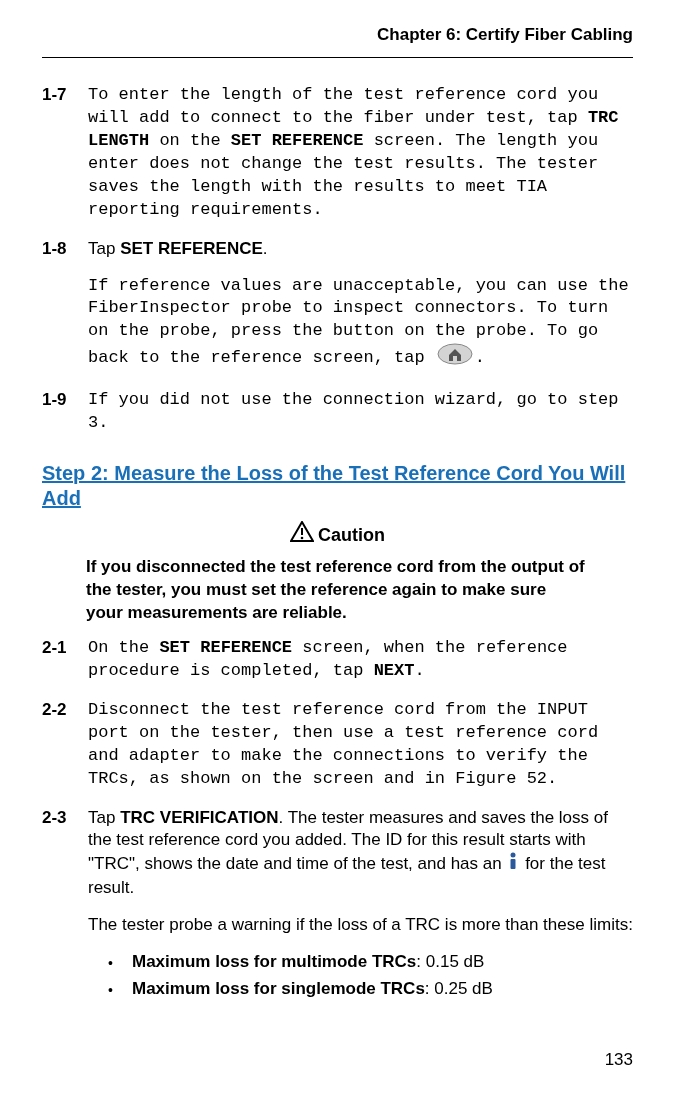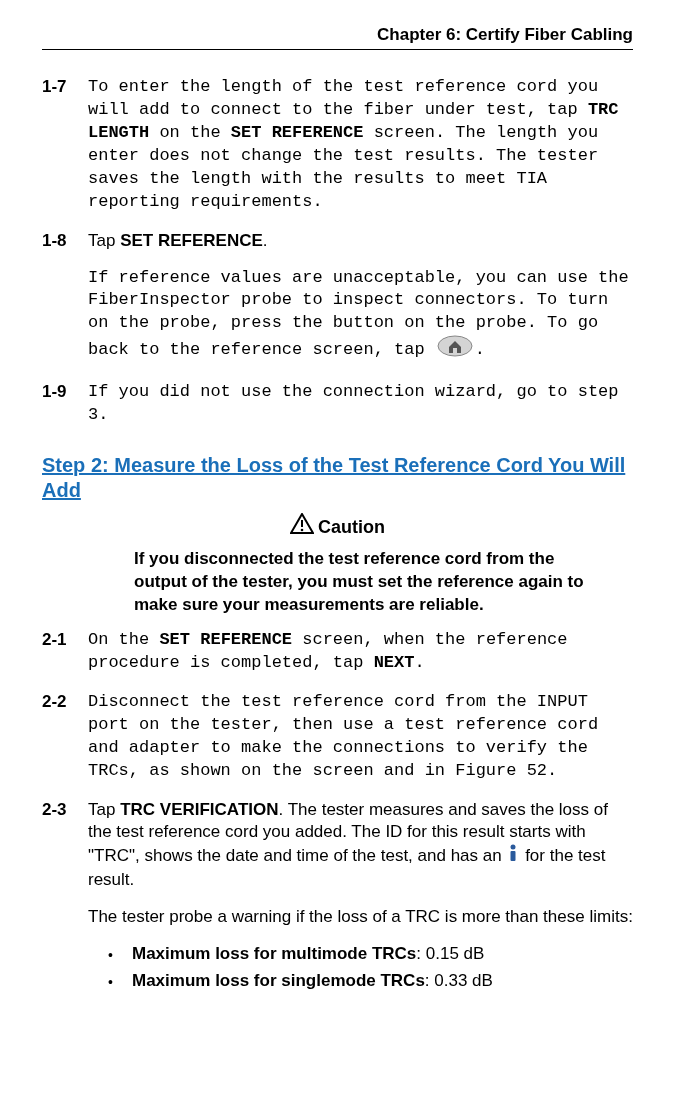--- a/index.html
+++ b/index.html
@@ -12,21 +12,21 @@
       color: #000;
       font-size: 17px;
       line-height: 1.35;
     }
     .page {
       padding: 24px 42px 30px 42px;
     }
     .header {
       text-align: right;
       border-bottom: 1.5px solid #000;
-      padding-bottom: 2px;
+      padding-bottom: 10px;
       margin-bottom: 26px;
     }
     .header .chapter {
       font-weight: bold;
     }
     .header .section {
       font-weight: normal;
     }
     .step-item {
       margin-bottom: 16px;
@@ -68,21 +68,21 @@
       vertical-align: middle;
       margin-right: 4px;
     }
     .caution-text {
       font-weight: bold;
       font-size: 18px;
       vertical-align: middle;
     }
     .caution-body {
       font-weight: bold;
-      margin: 0 48px 12px 92px;
+      margin: 0 48px 12px 44px;
     }
     .bullet-list {
       margin: 2px 0 0 20px;
       padding: 0;
       list-style: none;
     }
     .bullet-list li {
       position: relative;
       padding-left: 24px;
       margin-bottom: 4px;
@@ -172,18 +172,19 @@
   <div class="step-item">
     <div class="step-num">2-3</div>
     <div class="step-body">
       <p><span>Tap </span><span class="bold">TRC VERIFICATION</span><span>. The tester measures and saves the loss of the test reference cord you added. The ID for this result starts with "TRC", shows the date and time of the test, and has an </span><span class="info-icon"><svg width="10" height="18" viewBox="0 0 10 18">
               <circle cx="5" cy="3" r="2.5" fill="#2a5a9c"></circle>
               <rect x="2.5" y="7" width="5" height="10" rx="1" fill="#2a5a9c"></rect>
             </svg></span><span> for the test result.</span></p>
       <p>The tester probe a warning if the loss of a TRC is more than these limits:</p>
       <ul class="bullet-list">
         <li><span class="bold">Maximum loss for multimode TRCs</span><span>: 0.15 dB</span></li>
-        <li><span class="bold">Maximum loss for singlemode TRCs</span><span>: 0.33 dB</span></li>
+        <li><span class="bold">Maximum loss for singlemode TRCs</span><span>: 0.25 dB</span></li>
       </ul>
     </div>
   </div>
 
+  <div class="page-number">133</div>
 </div>
 
 </body></html>

